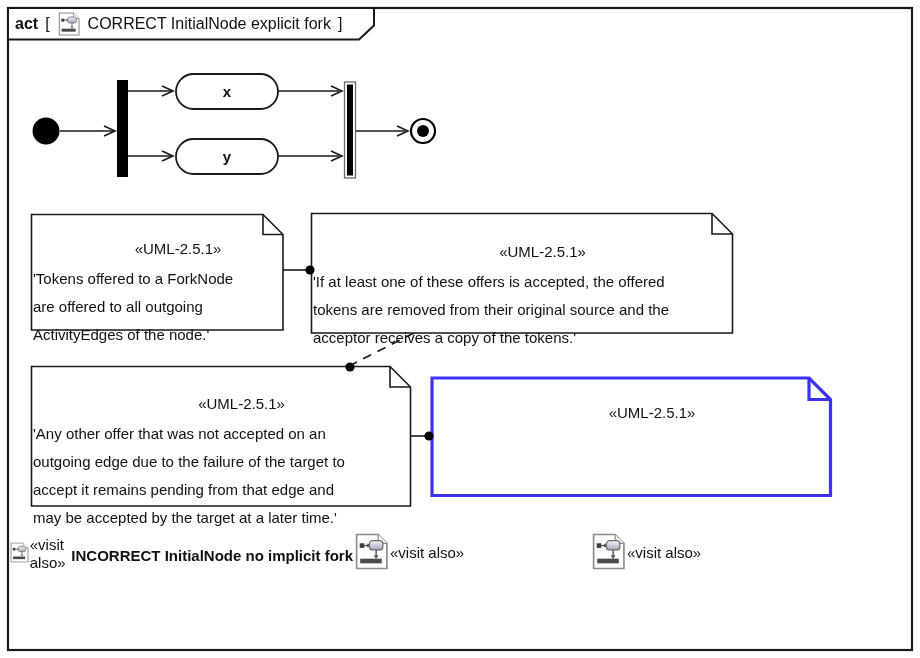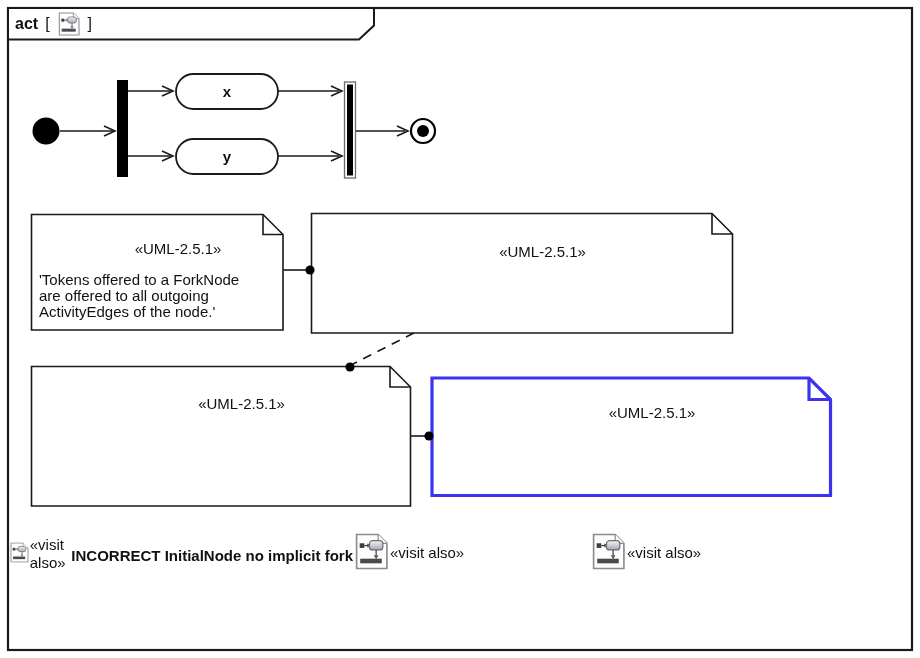--- a/index.html
+++ b/index.html
@@ -17,21 +17,21 @@
   .title-icon { display:block; }
   
   .action-label {
     position:absolute; width:102px; text-align:center;
     font-size:15px; font-weight:bold; line-height:18px;
   }
   
   .note-text { position:absolute; font-size:15px; }
   .note-text .stereo { text-align:center; line-height:20px;padding-left:42px; }
   .note-text .nbody {
-    margin-top:13px; padding:0 8px; line-height:16px;
+    margin-top:6px; padding:0 2px; line-height:28px;
     white-space:pre-line;
   }
   
   .visit {
     position:absolute; top:533px;
     display:flex; align-items:center;
   }
   .visit .vstereo { font-size:15px; line-height:18px; margin-top:3px; }
   .visit .vlabel  { font-size:15px; font-weight:bold; margin-top:5px; white-space:nowrap; }
 </style>
@@ -124,37 +124,45 @@
   <circle cx="350" cy="367" r="4.6" fill="#000000"></circle>
   <circle cx="429" cy="436" r="4.6" fill="#000000"></circle>
 </svg>
 
 <div class="title-bar">
   <span class="kw">act</span>
   <span>[</span>
   <svg class="title-icon" width="24" height="24" viewBox="0 0 36 36">
       <use href="#page-icon"></use>
     </svg>
+  <span>CORRECT InitialNode explicit fork</span>
   <span>]</span>
 </div>
 
 <div class="action-label" style="left:176px; top:83px;">x</div>
 <div class="action-label" style="left:176px; top:148px;">y</div>
 
 <div class="note-text" style="left:31px; top:239px; width:252px;">
   <div class="stereo">«UML-2.5.1»</div>
   <div class="nbody">'Tokens offered to a ForkNode
 are offered to all outgoing
 ActivityEdges of the node.'</div>
 </div>
 <div class="note-text" style="left:311px; top:242px; width:421px;">
   <div class="stereo">«UML-2.5.1»</div>
+  <div class="nbody">'If at least one of these offers is accepted, the offered
+tokens are removed from their original source and the
+acceptor receives a copy of the tokens.'</div>
 </div>
 <div class="note-text" style="left:31px; top:394px; width:379px;">
   <div class="stereo">«UML-2.5.1»</div>
+  <div class="nbody">'Any other offer that was not accepted on an
+outgoing edge due to the failure of the target to
+accept it remains pending from that edge and
+may be accepted by the target at a later time.'</div>
 </div>
 <div class="note-text" style="left:432px; top:403px; width:398px;">
   <div class="stereo">«UML-2.5.1»</div>
 </div>
 
 <div class="visit" style="left:9px; width:344px;">
   <svg width="37" height="37" viewBox="0 0 36 36">
       <use href="#page-icon"></use>
     </svg>
   <div class="vstereo">«visit also»</div>

